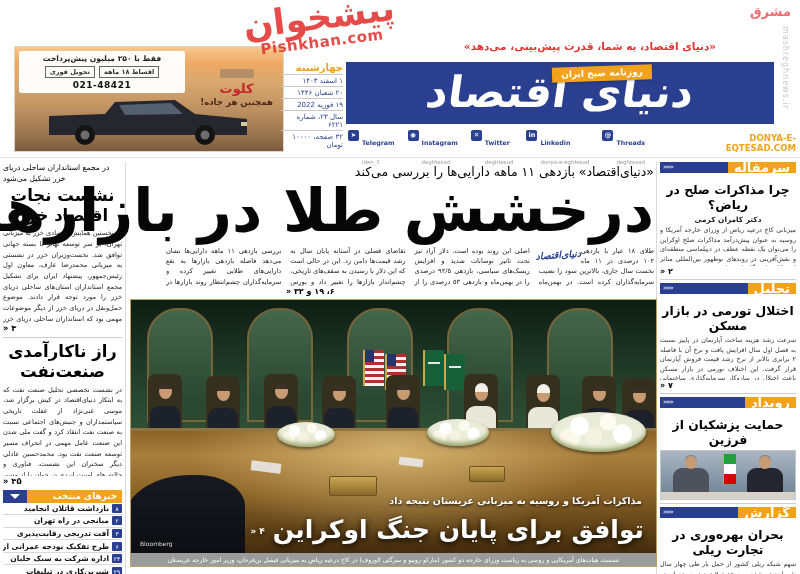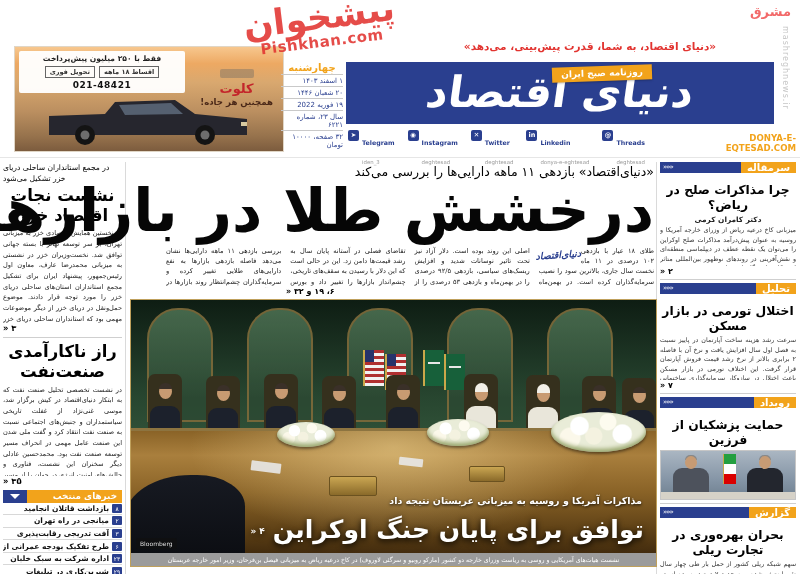--- a/index.html
+++ b/index.html
@@ -29,21 +29,21 @@
   #pishkhan-fa{font-size:35px;font-weight:bold;line-height:1}
   #pishkhan-url{font-size:15px;font-weight:bold;direction:ltr;letter-spacing:.5px;margin-top:-2px}
   
   #band{left:346px;top:62px;width:428px;height:62px;background:#2a3f8f}
   #band-title{width:100%;text-align:center;color:#fff;font-size:43px;font-weight:bold;line-height:60px;
       transform:skewX(-8deg);letter-spacing:-2px;white-space:nowrap}
   #mast-badge{left:552px;top:66px;width:100px;height:15px;background:#f2a31b;color:#fff;font-size:9px;font-weight:bold;
       line-height:15px;text-align:center;transform:rotate(-2deg);z-index:5;box-shadow:0 1px 2px rgba(0,0,0,.25)}
   #mast-slogan{left:450px;top:40px;width:280px;text-align:center;color:#e23430;font-size:10.5px;font-weight:bold}
   #dates{left:281px;top:62px;width:62px}
-  #dates-weekday{color:#f2a31b;font-size:10px;font-weight:bold;text-align:center;padding-bottom:1px}
+  #dates-weekday{color:#f2a31b;font-size:10px;font-weight:bold;text-align:right;padding-bottom:1px}
   .date-row{font-size:7px;color:#2a3f8f;text-align:right;border-top:1px solid #c9c9c9;padding:1.5px 0}
   #social{left:348px;top:130px;width:344px;display:flex;gap:13px;direction:ltr}
   .soc{display:flex;gap:3px;align-items:flex-start}
   .soc-icon{width:11px;height:11px;background:#2a3f8f;color:#fff;font-size:6.5px;line-height:11px;text-align:center;
       border-radius:2px;font-weight:bold;flex:none}
   .soc-name{font-size:6.3px;font-weight:bold;color:#2a3f8f;line-height:1.15}
   .soc-handle{font-size:5.4px;color:#9a9a9a;line-height:1.15}
   #website{left:688px;top:133px;width:108px;direction:ltr;text-align:right;color:#f2a31b;font-size:8.6px;font-weight:bold}
   #mash-logo{left:750px;top:4px;color:#ef4444;font-size:13px;font-weight:bold;opacity:.8}
   #mash-url{left:781px;top:26px;writing-mode:vertical-rl;direction:ltr;font-size:8px;color:#c6c6c6;letter-spacing:1px}
@@ -114,21 +114,21 @@
   #ph-credit{position:absolute;left:5px;bottom:17px;background:rgba(15,15,15,.7);color:#ddd;font-size:6px;line-height:9px;
       padding:1px 4px;border-radius:2px;direction:ltr}
   #ph-kicker{position:absolute;right:14px;bottom:60px;color:#fff;font-size:9.5px;font-weight:bold;
       text-shadow:0 1px 3px rgba(0,0,0,.95)}
   #ph-headline{position:absolute;right:12px;bottom:22px;color:#fff;font-size:25px;font-weight:bold;white-space:nowrap;
       text-shadow:0 2px 6px rgba(0,0,0,.95)}
   #ph-page{font-size:9px;font-weight:bold;margin-right:8px;vertical-align:middle}
   
   #rcol{left:660px;top:162px;width:136px;height:412px;overflow:hidden}
   .sec-head{display:flex;height:11px;margin-bottom:3px}
-  .sec-label{background:#f2a31b;color:#fff;font-size:10px;font-weight:bold;line-height:11px;padding:0 6px;flex:none}
+  .sec-label{background:#f2a31b;color:#fff;font-size:13px;font-weight:bold;line-height:11px;padding:0 6px;flex:none}
   .sec-bar{flex:1;background:#2a3f8f;color:#fff;font-size:7px;line-height:11px;text-align:left;padding-left:3px}
   .sec-chevs{letter-spacing:-1px}
   .sec-title{font-size:12.3px;font-weight:bold;color:#000;text-align:center;line-height:1.22;margin:10px 0 2px}
   .sec-author{font-size:7.4px;font-weight:bold;color:#222;text-align:center;margin-bottom:2px}
   .sec-body{font-size:6.4px;line-height:1.5;text-align:justify;color:#333;overflow:hidden}
   #ed-body{max-height:40px}#an-body{max-height:44px}#rp-body{max-height:40px}
   .sec-page{font-size:8px;font-weight:bold;color:#000;text-align:left;margin-top:1px}
   .rdiv{border-top:1px solid #cfcfcf;margin:3px 0}
   #ev-photo{position:relative;width:134px;height:48px;border:1px solid #c6c6c6;margin-top:2px;overflow:hidden;
       background:linear-gradient(180deg,#aab6c2,#8595a6 60%,#6e7f8f)}

